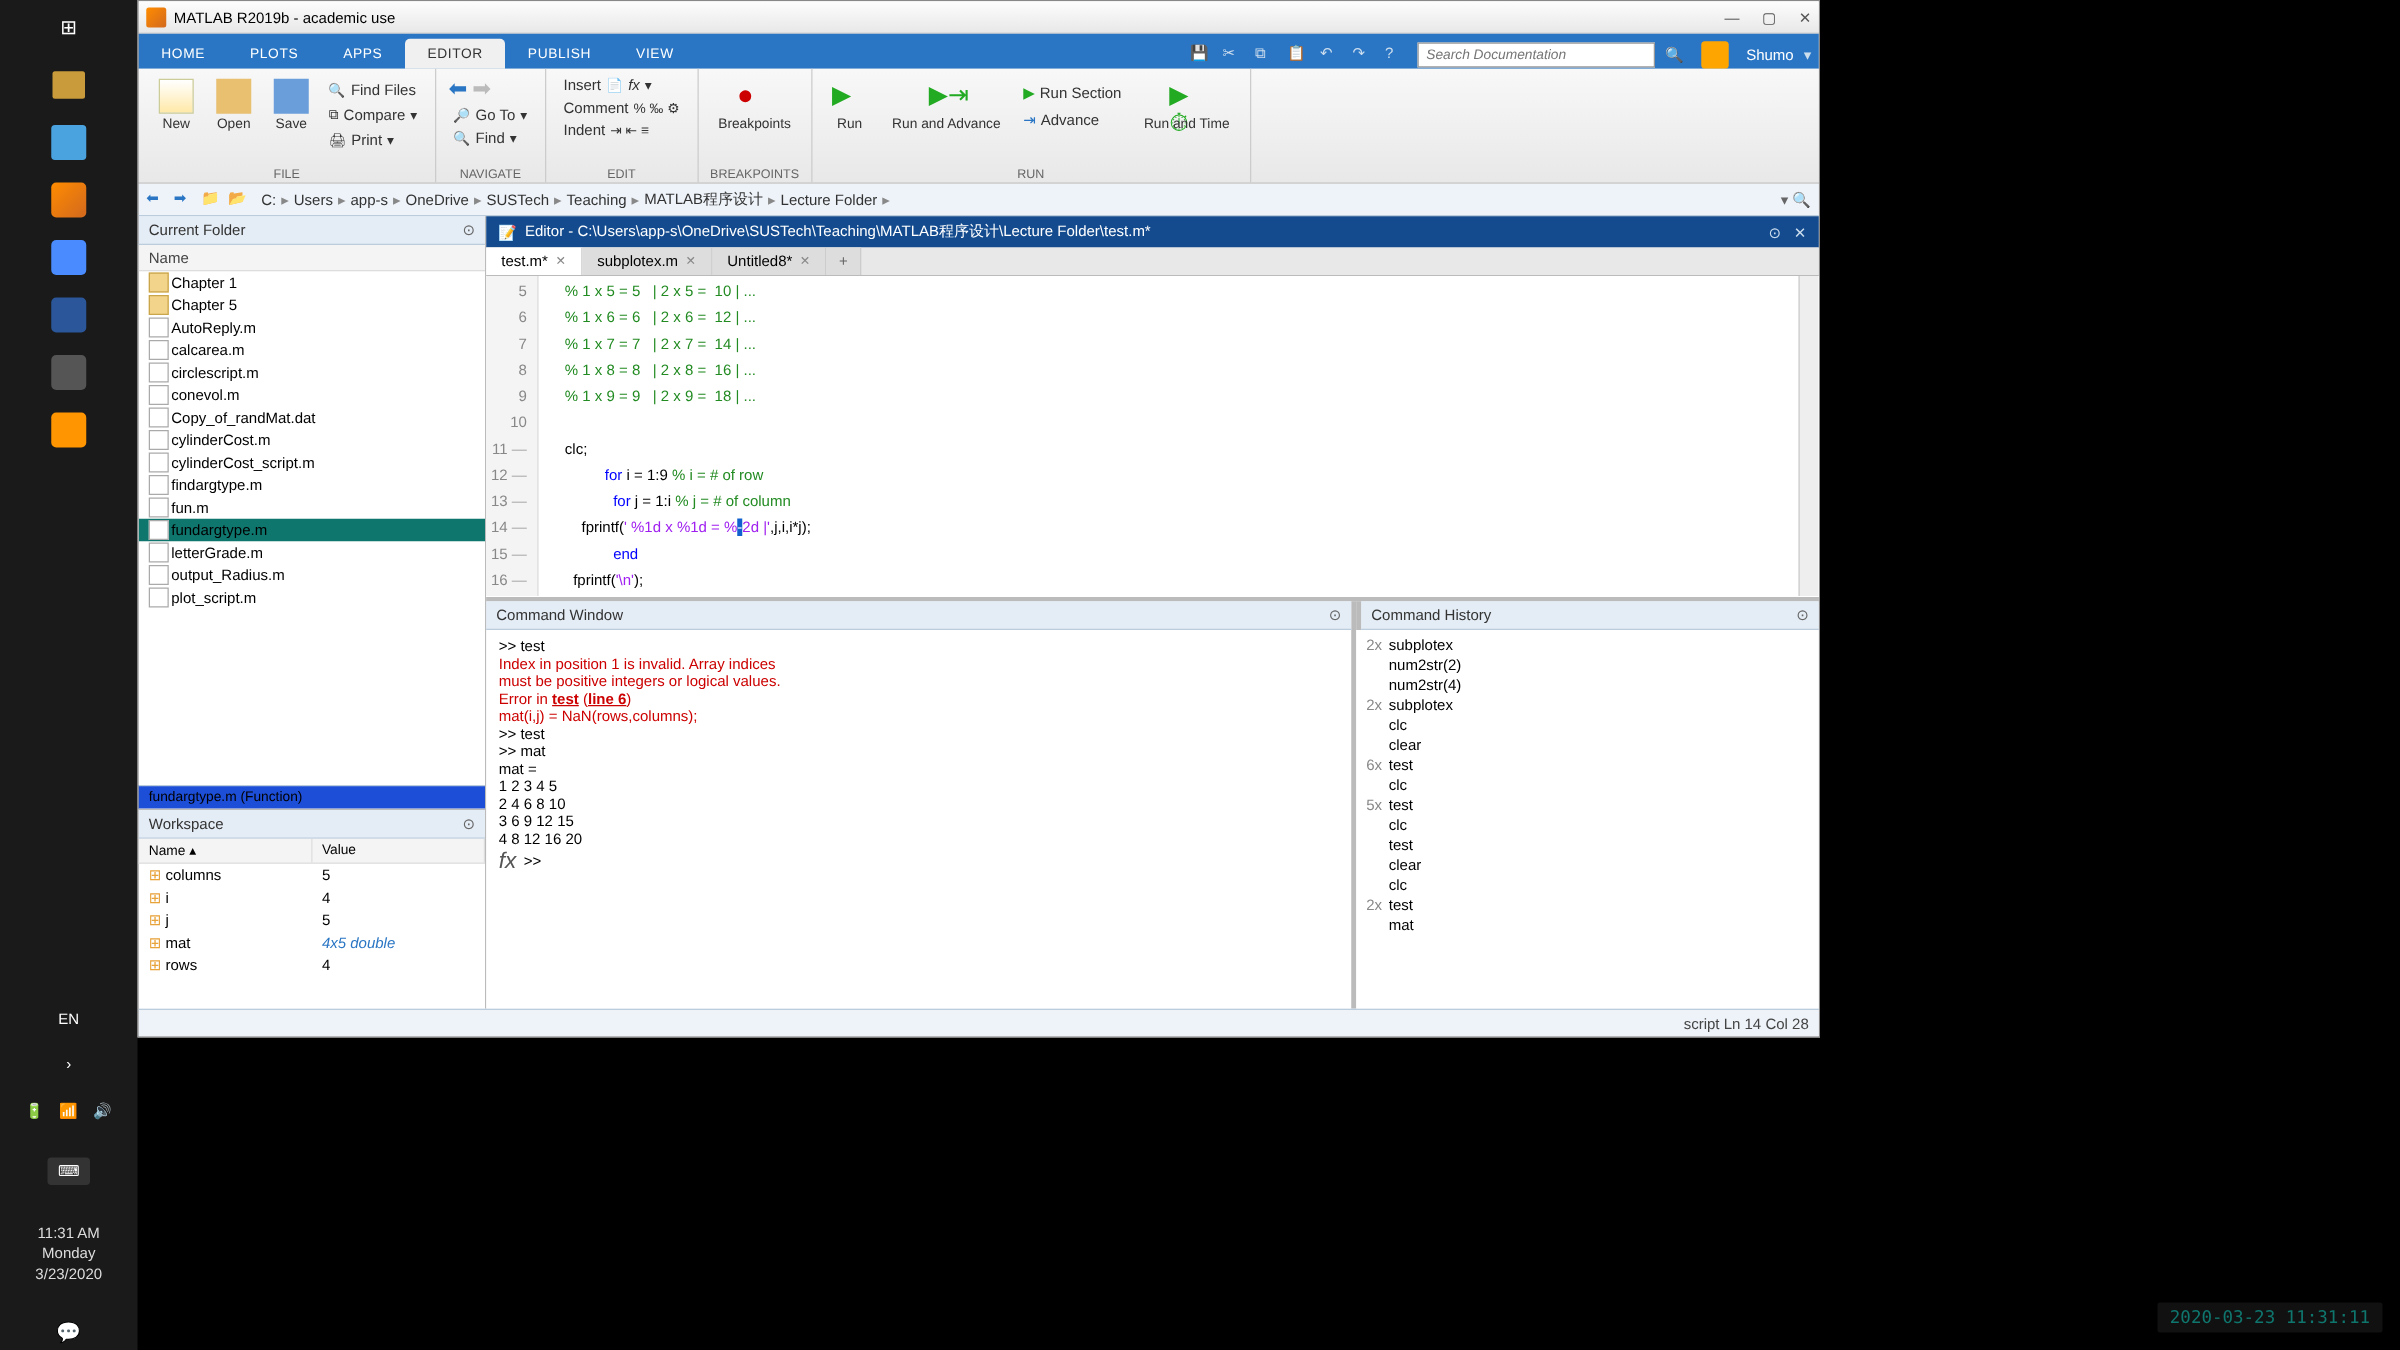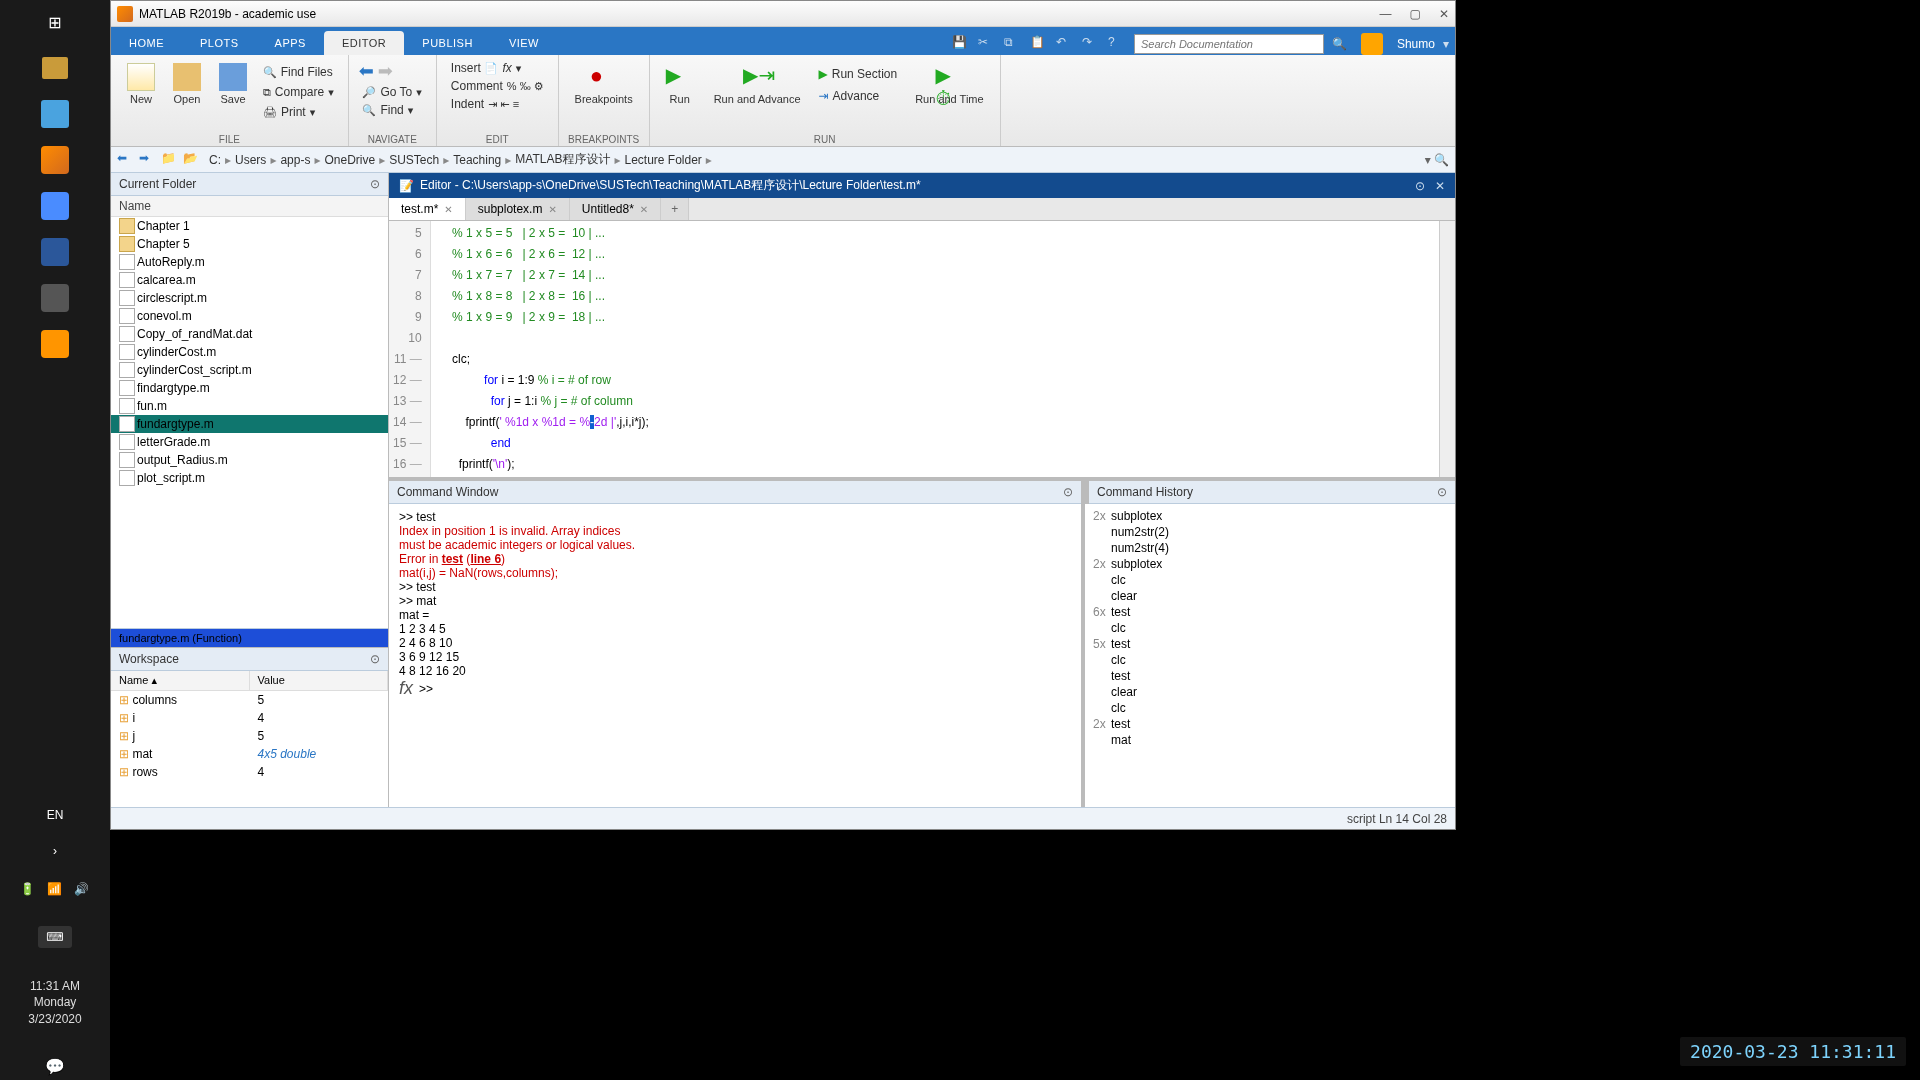--- a/index.html
+++ b/index.html
@@ -96,21 +96,21 @@
 .fx { font-style:italic; font-size:18px; color:#555; }
 
 .hist-col { width:370px; border-left:4px solid #bbb; display:flex; flex-direction:column; }
 .hist-body { flex:1; background:#fff; padding:4px 8px; font-family:Consolas,monospace; font-size:15px; overflow:auto; }
 .hist-body div { padding:1px 0 1px 18px; position:relative; }
 .hist-body .cnt { position:absolute; left:0; color:#888; font-size:12px; }
 
 .statusbar { height:22px; background:#eef3f9; border-top:1px solid #bcd; display:flex; align-items:center; padding:0 8px; font-size:11px; color:#444; }
 .statusbar .r { margin-left:auto; }
 
-.stamp { position:absolute; right:14px; bottom:14px; background:rgba(20,20,20,.85); color:#7dd3fc; padding:4px 10px; font-family:Consolas,monospace; font-size:18px; border-radius:2px; }
+.stamp { position:absolute; right:14px; bottom:14px; background:rgba(20,20,20,.85); color:#0f766e; padding:4px 10px; font-family:Consolas,monospace; font-size:14px; border-radius:2px; }
 .scrollbar-v { width:16px; background:#eee; border-left:1px solid #ccc; }
 </style>
 </head>
 <body>
 
 <div class="desktop">
   <div class="tb-icon tb-win">⊞</div>
   <div class="tb-icon">
       <div class="tb-folder"></div>
     </div>
@@ -393,21 +393,21 @@
             <div class="panel-hd">
                 <span>Command History</span>
                 <span class="arr">⊙</span>
               </div>
           </div>
         </div>
         <div style="display:flex;flex:1;min-height:0;">
           <div class="cmd-body" id="cmd-body" style="flex:1;border-right:4px solid #bbb;">
               <div>&gt;&gt; test</div>
               <div class="err">Index in position 1 is invalid. Array indices</div>
-              <div class="err">must be academic integers or logical values.</div>
+              <div class="err">must be positive integers or logical values.</div>
               <div class="err">Error in <span class="errlink">test</span> (<span class="errlink">line 6</span>)</div>
               <div class="err">mat(i,j) = NaN(rows,columns);</div>
               <div>&gt;&gt; test</div>
               <div>&gt;&gt; mat</div>
               <div>mat =</div>
               <div>     1     2     3     4     5</div>
               <div>     2     4     6     8    10</div>
               <div>     3     6     9    12    15</div>
               <div>     4     8    12    16    20</div>
               <div class="prompt-row">

